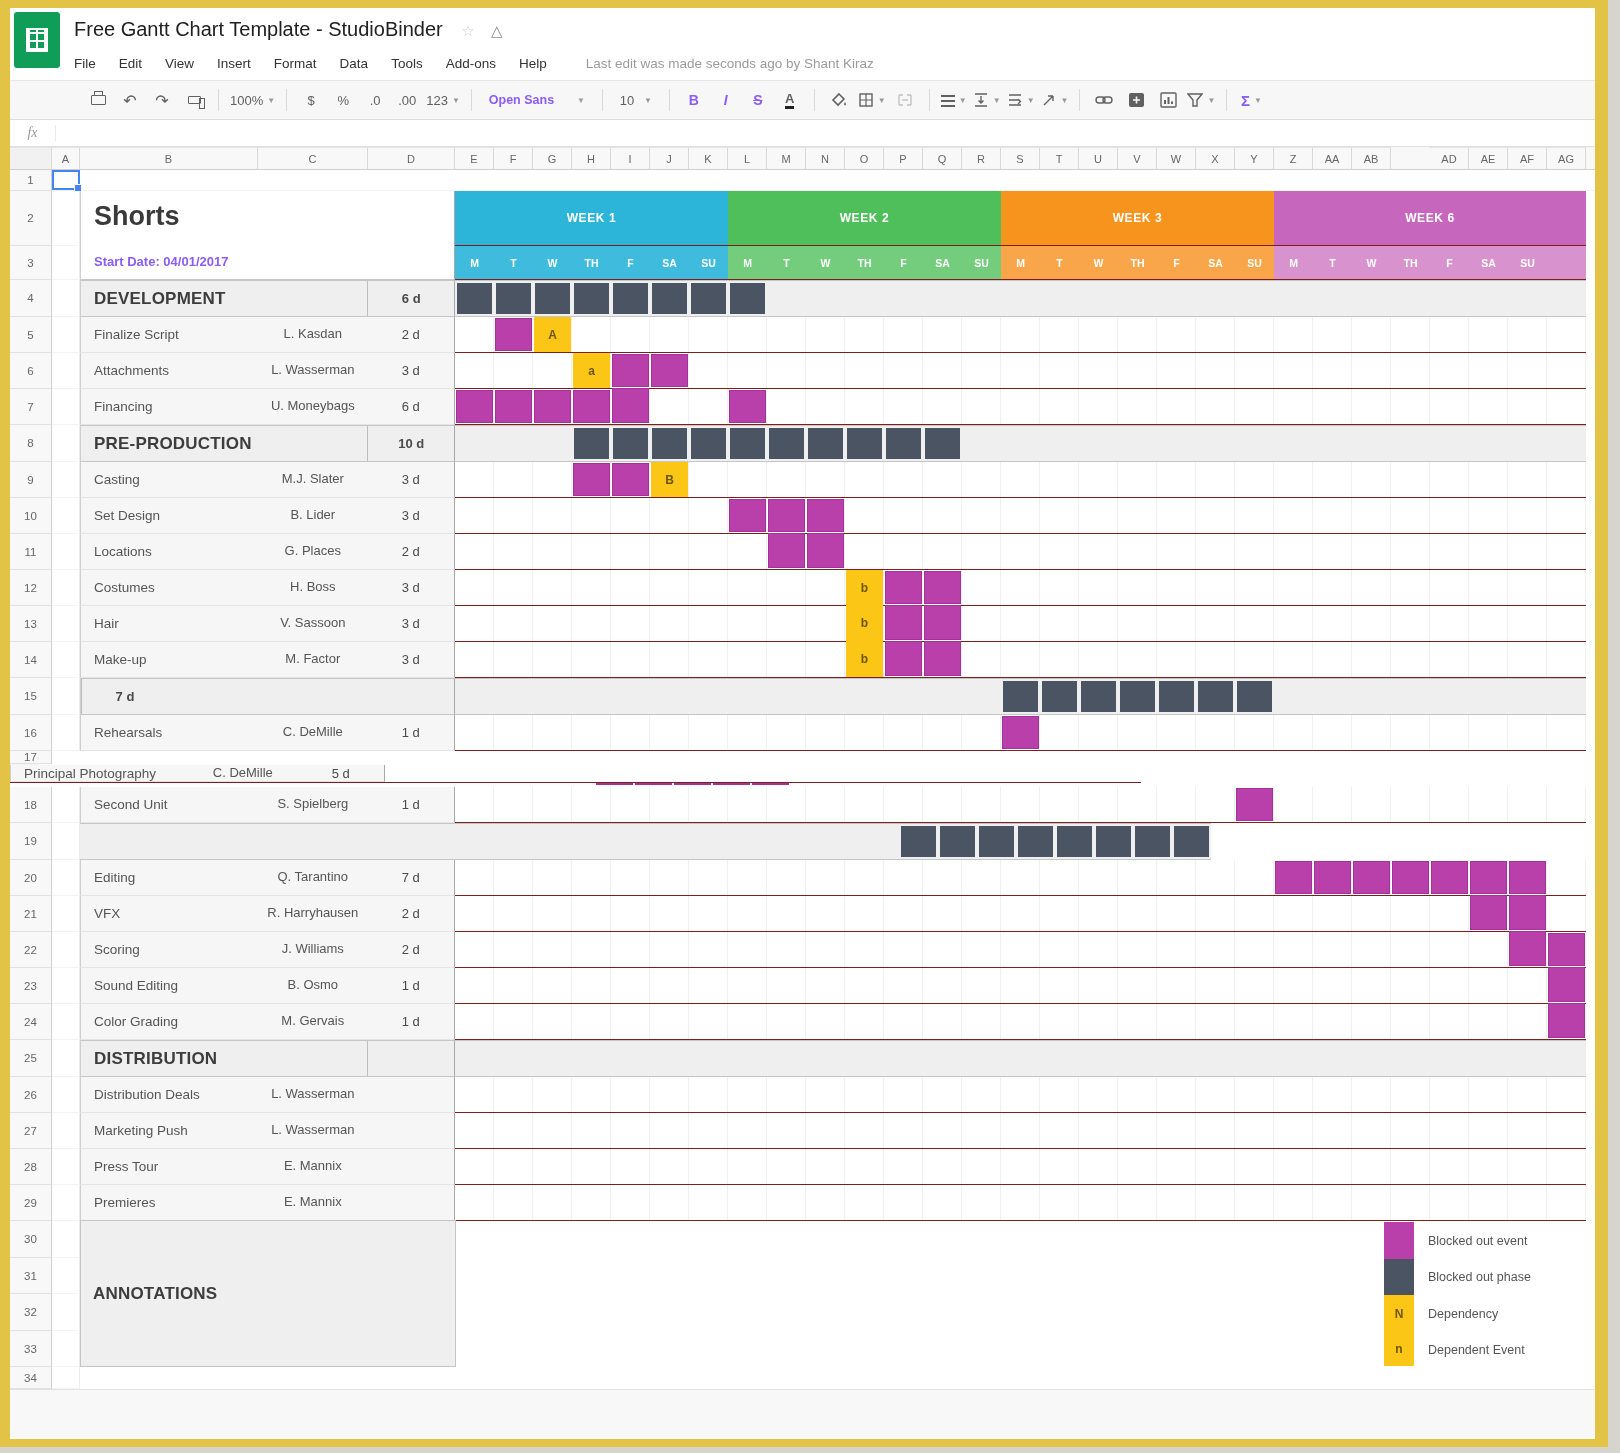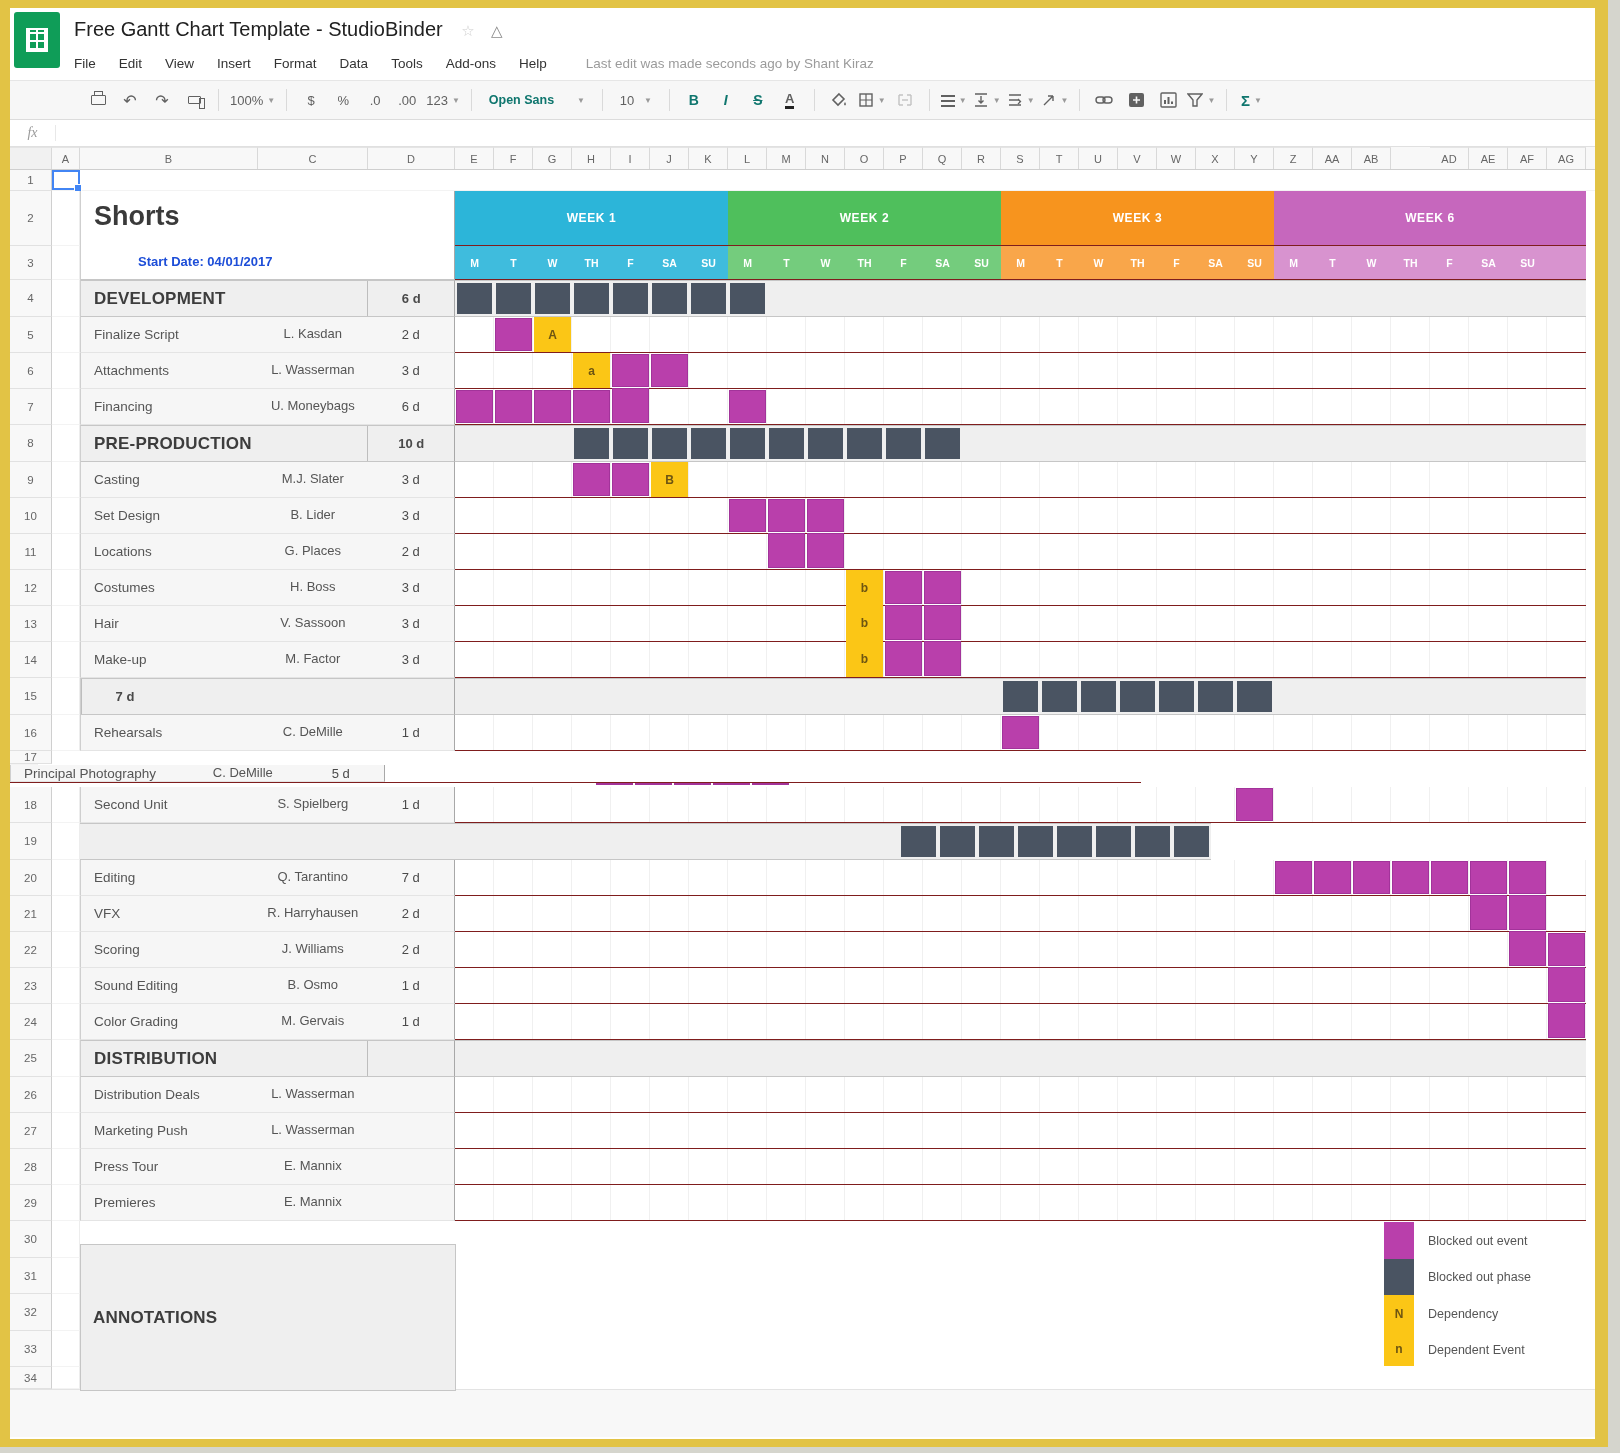--- a/index.html
+++ b/index.html
@@ -18,21 +18,21 @@
   .doc-title { font-size:20px; color:#212121; }
   .star-icon { color:#cfcfcf; font-size:15px; margin-left:14px; }
   .drive-icon { color:#8a8a8a; font-size:15px; margin-left:12px; }
   .menubar { position:absolute; left:64px; top:48px; white-space:nowrap; font-size:13.5px; color:#333; }
   .menubar .menu { display:inline-block; margin-right:23px; cursor:default; }
   .last-edit { color:#9b9b9b; margin-left:16px; }
 
   .toolbar { position:relative; height:40px; background:#f7f7f7; border-top:1px solid #e6e6e6; border-bottom:1px solid #dcdcdc;
              display:flex; align-items:center; padding-left:72px; color:#616161; font-size:13px; }
   .tb { display:inline-flex; align-items:center; justify-content:center; height:26px; min-width:26px; margin:0 3px; border-radius:2px; }
-  .tb b { font-size:14px; color:#0f766e; }
+  .tb b { font-size:14px; color:#8b5cf6; }
   .sep { width:1px; height:22px; background:#dadada; margin:0 8px; }
   .caret { font-size:8px; color:#9a9a9a; margin-left:4px; }
   .dim { opacity:.35; }
   .txtcolor { border-bottom:3px solid #222; line-height:14px; font-weight:bold; }
   .glyph { font-size:16px; }
   .ic { display:inline-block; }
   .ic-print { width:15px; height:10px; border:1.6px solid #616161; border-radius:1px; position:relative; }
   .ic-print:before { content:''; position:absolute; left:2px; top:-5px; width:7px; height:3px; border:1.6px solid #616161; }
   .ic-paint { width:13px; height:8px; border:1.6px solid #616161; border-radius:1px; position:relative; }
   .ic-paint:after { content:''; position:absolute; right:-5px; top:1px; width:4px; height:9px; border:1.6px solid #616161; }
@@ -68,21 +68,21 @@
   .bar { position:absolute; }
   .bar.phase { top:2px; bottom:2px; background:var(--phase); }
   .bar.event { top:1px; bottom:1px; background:var(--event); border:1px solid var(--event_border); }
   .bar.dependency { top:0; bottom:0; background:var(--dependency); display:flex; align-items:center; justify-content:center;
                     font-size:12px; font-weight:bold; color:var(--dep_text); }
   .bar.join { top:-1px; }
 
   
   .hleft { flex:none; width:375px; background:#fff; border-left:1px solid #cfcfcf; border-right:1px solid #a8a8a8; }
   .project-title { font-size:27px; font-weight:bold; color:#3a3a3a; padding:10px 0 0 13px; }
-  .start-date { font-size:13px; font-weight:bold; color:#1d4ed8; padding:8px 0 0 13px;margin-left:44px; }
+  .start-date { font-size:13px; font-weight:bold; color:#8b5cf6; padding:8px 0 0 13px; }
   .weekband { position:absolute; top:0; bottom:0; display:flex; align-items:center; justify-content:center;
               color:#fff; font-size:12px; font-weight:bold; letter-spacing:.6px; }
   .daycell { position:absolute; top:0; bottom:0; display:flex; align-items:center; justify-content:center;
              color:#fff; font-size:10.5px; font-weight:bold; }
 
   
   .selection { position:absolute; border:2px solid #4285f4; background:transparent; }
   .selection:after { content:''; position:absolute; right:-4px; bottom:-4px; width:6px; height:6px; background:#4285f4; border:1px solid #fff; }
   .annotations-box { position:absolute; background:#efefef; border:1px solid #c6c6c6; display:flex; align-items:center; }
   .annotations-label { font-size:17px; font-weight:bold; color:#3d3d3d; padding-left:12px; letter-spacing:.2px; }
@@ -715,21 +715,21 @@
           <div class="cA"></div>
           <div style="flex: 0 0 auto; width: 375px; background: transparent;"></div>
           <div class="chartzone" style="border-bottom: none;"></div>
         </div>
         <div class="grow" style="height: 22px;">
           <div class="rh">34</div>
           <div class="cA"></div>
           <div style="flex: 1 1 0%; background: rgb(255, 255, 255);"></div>
         </div>
         <div class="filler" style="height: 48px;"></div>
-        <div class="annotations-box" style="left: 70px; top: 1074px; width: 376px; height: 147px;">
+        <div class="annotations-box" style="left: 70px; top: 1050px; width: 376px; height: 147px;">
           <div class="annotations-label">ANNOTATIONS</div>
         </div>
         <div class="legend" style="left: 1374px; top: 1051px; width: 200px; height: 146px;">
           <div class="sw event" style="top: 1px; height: 37px;"></div>
           <div class="lab" style="top: 1px; height: 37px;">Blocked out event</div>
           <div class="sw phase" style="top: 38px; height: 36px;"></div>
           <div class="lab" style="top: 38px; height: 36px;">Blocked out phase</div>
           <div class="sw dep" style="top: 74px; height: 37px;">N</div>
           <div class="lab" style="top: 74px; height: 37px;">Dependency</div>
           <div class="sw dep" style="top: 111px; height: 34px;">n</div>

